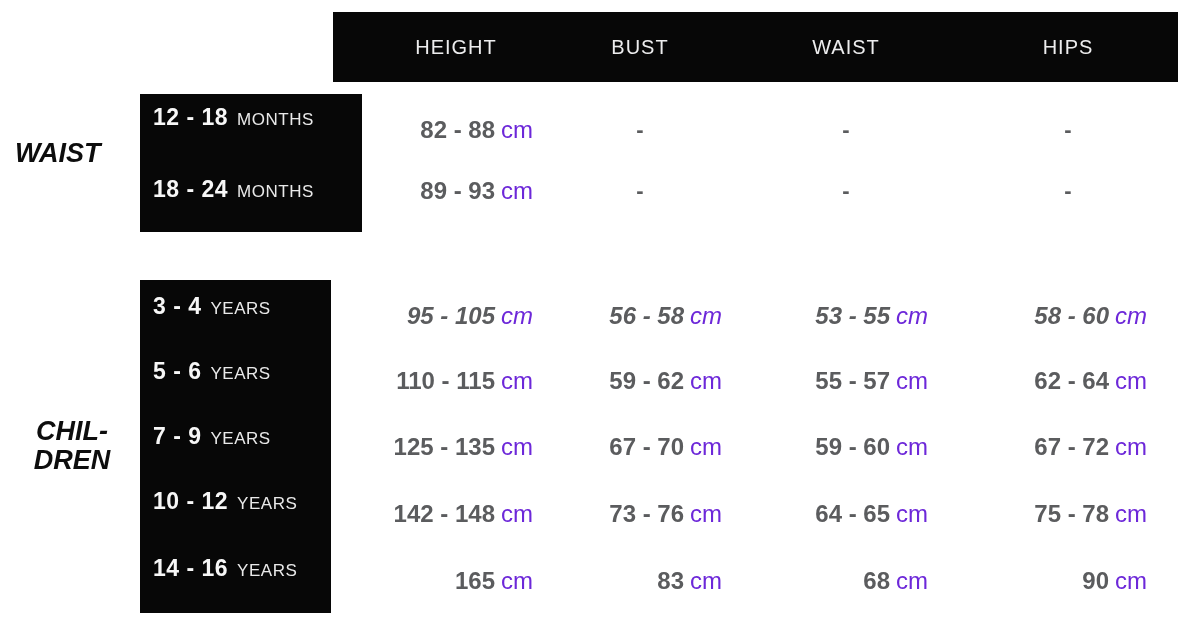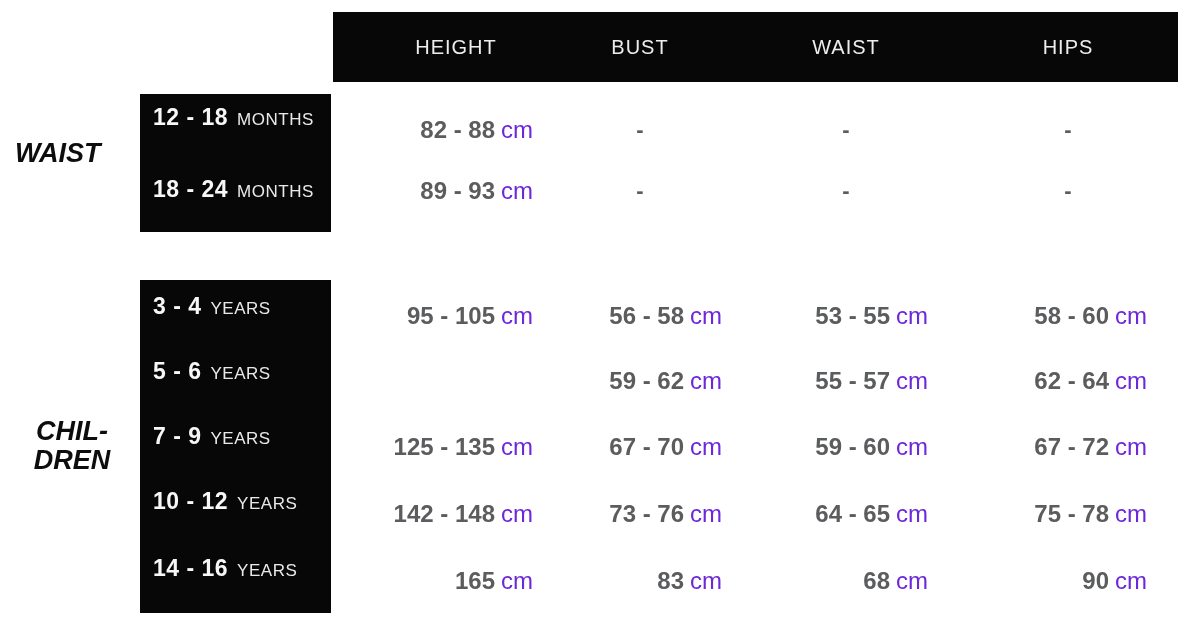--- a/index.html
+++ b/index.html
@@ -28,21 +28,21 @@
   .group-title{
     position:absolute;color:#0d0d0d;
     font-size:27px;font-weight:bold;font-style:italic;
     line-height:29px;white-space:nowrap;
   }
   .babies-title{left:15px;top:138px;height:30px;line-height:30px;}
   .children-title{left:28px;top:417px;width:88px;text-align:center;white-space:normal;}
 
   
   .box{position:absolute;background:#070707;}
-  .babies-box{left:140px;top:94px;width:191px;height:138px;}
+  .babies-box{left:140px;top:94px;width:222px;height:138px;}
   .children-box{left:140px;top:280px;width:191px;height:333px;}
   .age-row{
     position:absolute;left:13px;height:26px;line-height:26px;white-space:nowrap;
   }
   .age{color:#f7f7f7;font-weight:bold;font-size:23px;letter-spacing:0.5px;}
   .age-unit{color:#e9e9e9;font-size:17px;margin-left:9px;letter-spacing:0.5px;}
   .b-r1{top:10px;} .b-r2{top:82px;}
   .c-r1{top:13px;} .c-r2{top:78px;} .c-r3{top:143px;} .c-r4{top:208px;} .c-r5{top:275px;}
 
   
@@ -50,21 +50,21 @@
     position:absolute;width:220px;height:34px;line-height:34px;
     text-align:right;white-space:nowrap;font-size:24px;
   }
   .num{color:#5b5c5e;font-weight:bold;}
   .unit{color:#6d28d9;margin-left:6px;}
   .col-height{left:313px;}
   .col-bust{left:502px;}
   .col-waist{left:708px;}
   .col-hips{left:927px;}
   .row-b1{top:113px;} .row-b2{top:174px;}
-  .row-c1{top:299px;} .row-c2{top:364px;} .row-c3{top:430px;}
+  .row-c1{top:299px;font-style:italic;} .row-c2{top:364px;} .row-c3{top:430px;}
   .row-c4{top:497px;} .row-c5{top:564px;}
 
   
   .dash-cell{
     position:absolute;width:60px;height:34px;line-height:34px;
     text-align:center;font-size:22px;font-weight:bold;color:#5b5c5e;
   }
   .dash-bust{left:610px;}
   .dash-waist{left:816px;}
   .dash-hips{left:1038px;}
@@ -134,20 +134,23 @@
   <div class="cell col-bust row-c1">
     <span class="num">56 - 58</span><span class="unit">cm</span>
   </div>
   <div class="cell col-waist row-c1">
     <span class="num">53 - 55</span><span class="unit">cm</span>
   </div>
   <div class="cell col-hips row-c1">
     <span class="num">58 - 60</span><span class="unit">cm</span>
   </div>
 
+  <div class="cell col-height row-c2">
+    <span class="num">110 - 115</span><span class="unit">cm</span>
+  </div>
   <div class="cell col-bust row-c2">
     <span class="num">59 - 62</span><span class="unit">cm</span>
   </div>
   <div class="cell col-waist row-c2">
     <span class="num">55 - 57</span><span class="unit">cm</span>
   </div>
   <div class="cell col-hips row-c2">
     <span class="num">62 - 64</span><span class="unit">cm</span>
   </div>
 

